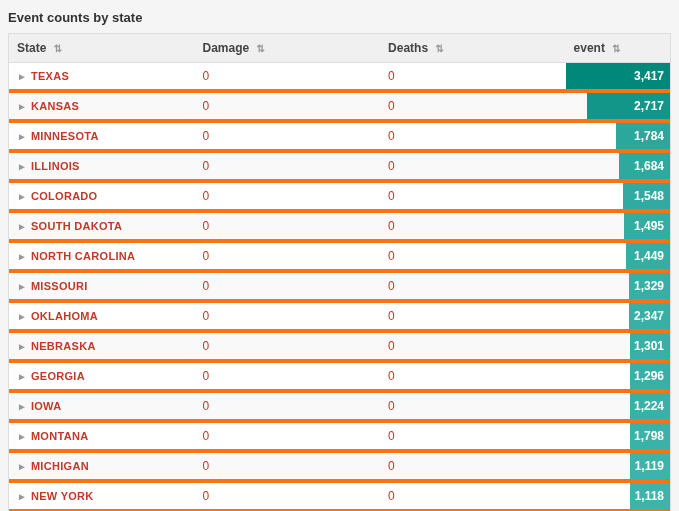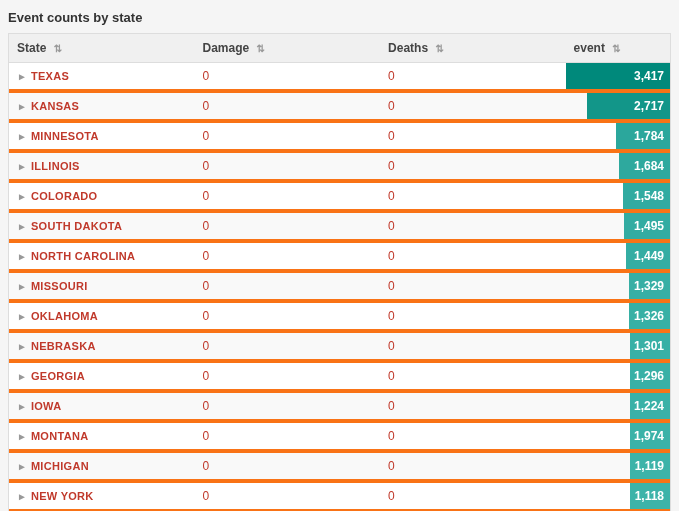--- a/index.html
+++ b/index.html
@@ -229,21 +229,21 @@
     </div>
           </td>
         </tr>
         <tr>
           <td><span class="expand-icon">►</span><span class="state-name">OKLAHOMA</span></td>
           <td class="damage-val">0</td>
           <td class="deaths-val">0</td>
           <td class="event-cell">
             <div class="event-bar-container">
       <div class="event-bar" style="width:38.80597014925373%; background:rgb(55,176,165); min-width:40px;">
-        <span>1,326</span>
+        <span>2,347</span>
       </div>
     </div>
           </td>
         </tr>
         <tr>
           <td><span class="expand-icon">►</span><span class="state-name">NEBRASKA</span></td>
           <td class="damage-val">0</td>
           <td class="deaths-val">0</td>
           <td class="event-cell">
             <div class="event-bar-container">
@@ -277,21 +277,21 @@
     </div>
           </td>
         </tr>
         <tr>
           <td><span class="expand-icon">►</span><span class="state-name">MONTANA</span></td>
           <td class="damage-val">0</td>
           <td class="deaths-val">0</td>
           <td class="event-cell">
             <div class="event-bar-container">
       <div class="event-bar" style="width:34.65027802165642%; background:rgb(59,178,168); min-width:40px;">
-        <span>1,974</span>
+        <span>1,798</span>
       </div>
     </div>
           </td>
         </tr>
         <tr>
           <td><span class="expand-icon">►</span><span class="state-name">MICHIGAN</span></td>
           <td class="damage-val">0</td>
           <td class="deaths-val">0</td>
           <td class="event-cell">
             <div class="event-bar-container">

